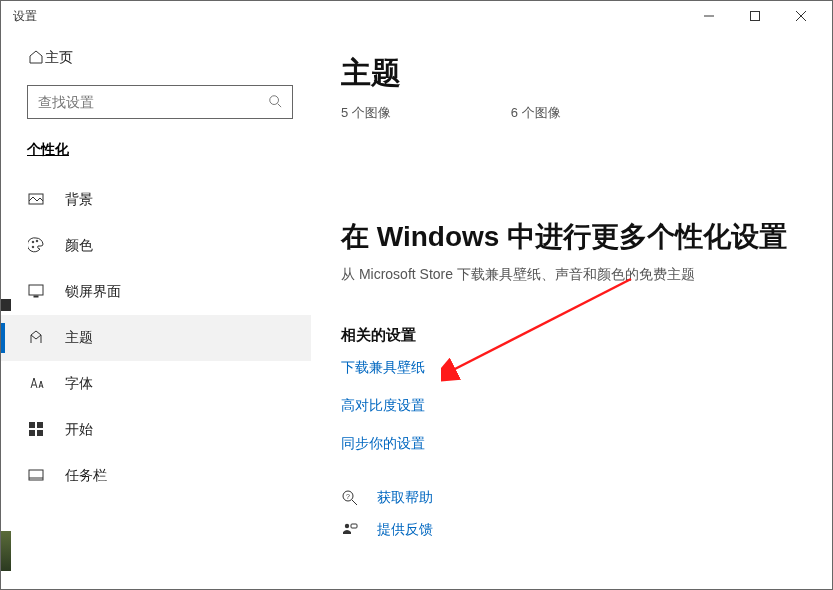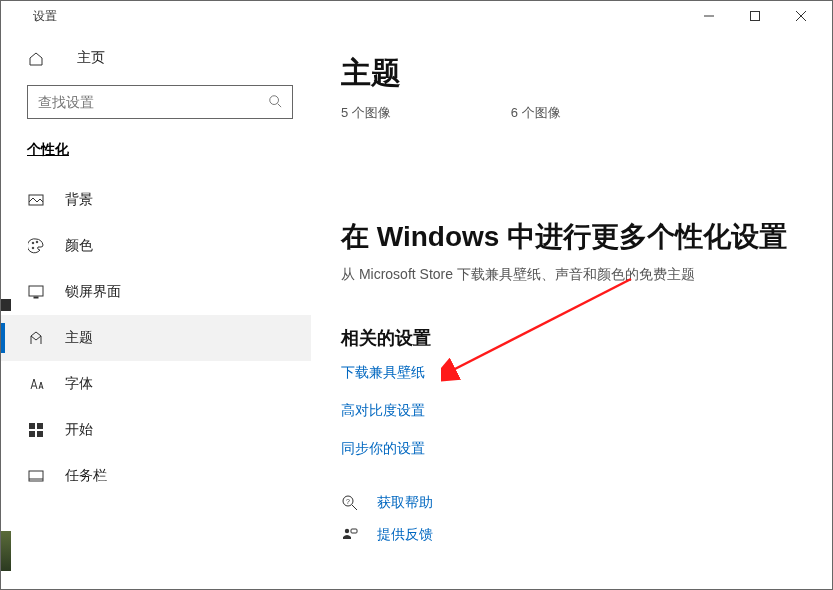--- a/index.html
+++ b/index.html
@@ -19,40 +19,40 @@
       background: #fff;
     }
     .titlebar {
       height: 30px;
       display: flex;
       align-items: center;
       padding: 0 8px;
       font-size: 12px;
       color: #333;
     }
-    .titlebar-title { flex: 0 0 auto; margin-left: 24px; }
+    .titlebar-title { flex: 0 0 auto; margin-left: 4px; }
     .titlebar-spacer { flex: 1; }
     .win-controls { display: flex; gap: 0; }
     .win-btn {
       width: 46px; height: 30px;
       display: flex; align-items: center; justify-content: center;
       font-size: 12px; color: #333;
     }
     .win-btn svg { width: 10px; height: 10px; }
     .body-area {
       display: flex;
       height: calc(100% - 30px);
     }
     .sidebar {
       width: 310px;
       padding: 8px 0 0 0;
       position: relative;
     }
     .home-row {
-      display: flex; align-items: flex-end; gap: 32px;
+      display: flex; align-items: flex-start; gap: 0;
       padding: 10px 18px 10px 26px;
       font-size: 14px;
       color: #222;
     }
     .home-row .icon { width: 18px; display: flex; justify-content: center; }
     .search-box {
       margin: 8px 18px 14px 26px;
       height: 20px;
       border: 1px solid #666;
       display: flex; align-items: center;
@@ -67,21 +67,21 @@
     }
     .search-box input::placeholder { color: #777; }
     .category-heading {
       font-size: 14px; font-weight: 700;
       padding: 8px 18px 18px 26px;
       color: #000;
       text-decoration: underline;
     }
     .nav-list { display: flex; flex-direction: column; }
     .nav-item {
-      display: flex; align-items: center; gap: 20px;
+      display: flex; gap: 20px;
       padding: 14px 18px 14px 26px;
       font-size: 14px; color: #222;
       position: relative;
       cursor: default;
     }
     .nav-item .icon { width: 18px; display: flex; justify-content: center; color: #333; }
     .nav-item.selected::before {
       content: "";
       position: absolute;
       left: 0; top: 8px; bottom: 8px;
@@ -104,21 +104,21 @@
     }
     .section-h {
       font-size: 28px; font-weight: 600; color: #111;
       margin-bottom: 10px;
     }
     .section-sub {
       font-size: 14px; color: #555;
       margin-bottom: 42px;
     }
     .related-h {
-      font-size: 18px; font-weight: 600; color: #111;
+      font-size: 15px; font-weight: 600; color: #111;
       margin-bottom: 14px;
     }
     .link {
       display: block;
       font-size: 14px; color: #0067c0;
       margin-bottom: 20px;
       cursor: pointer;
     }
     .help-row {
       display: flex; align-items: center; gap: 18px;

